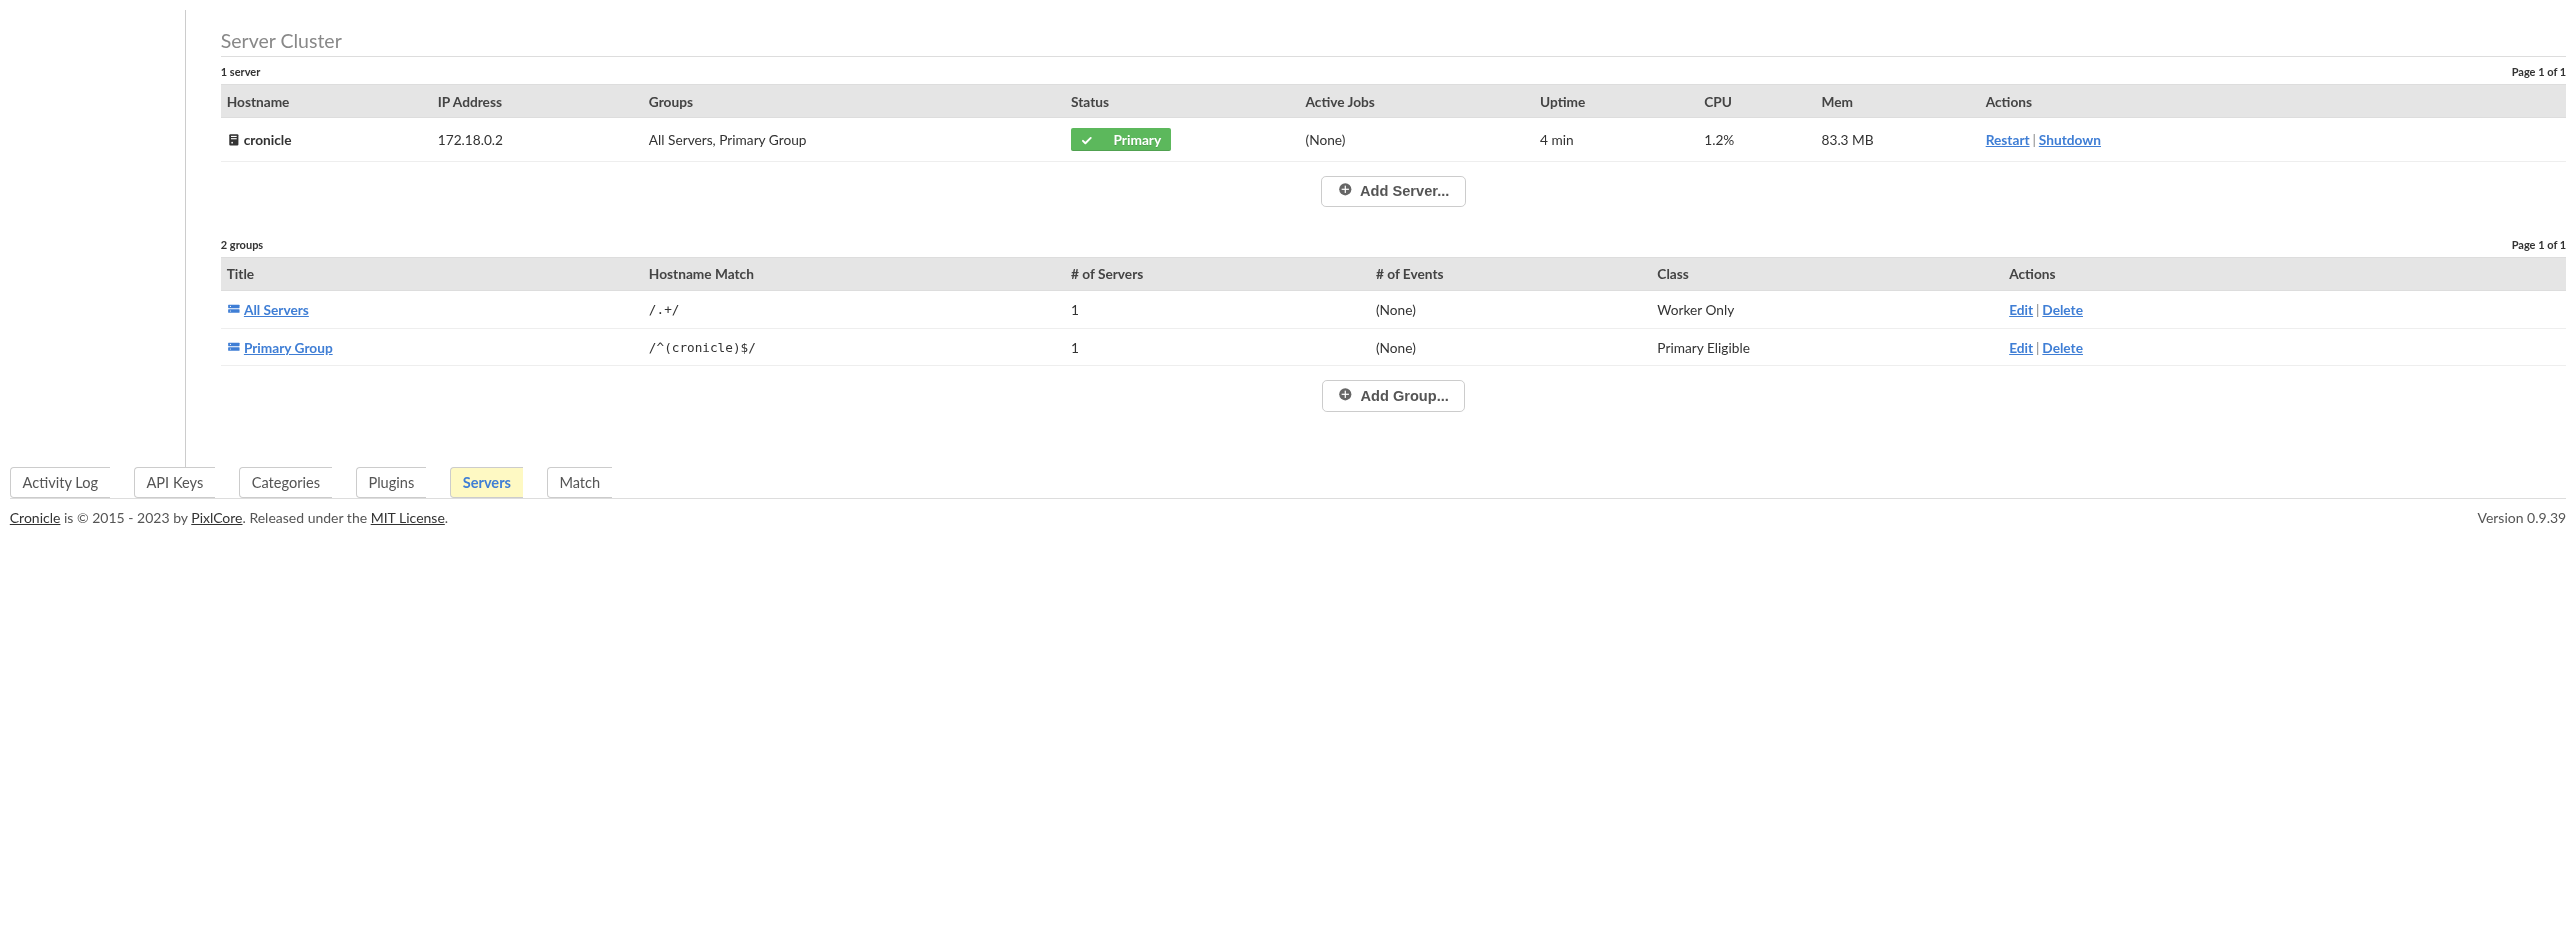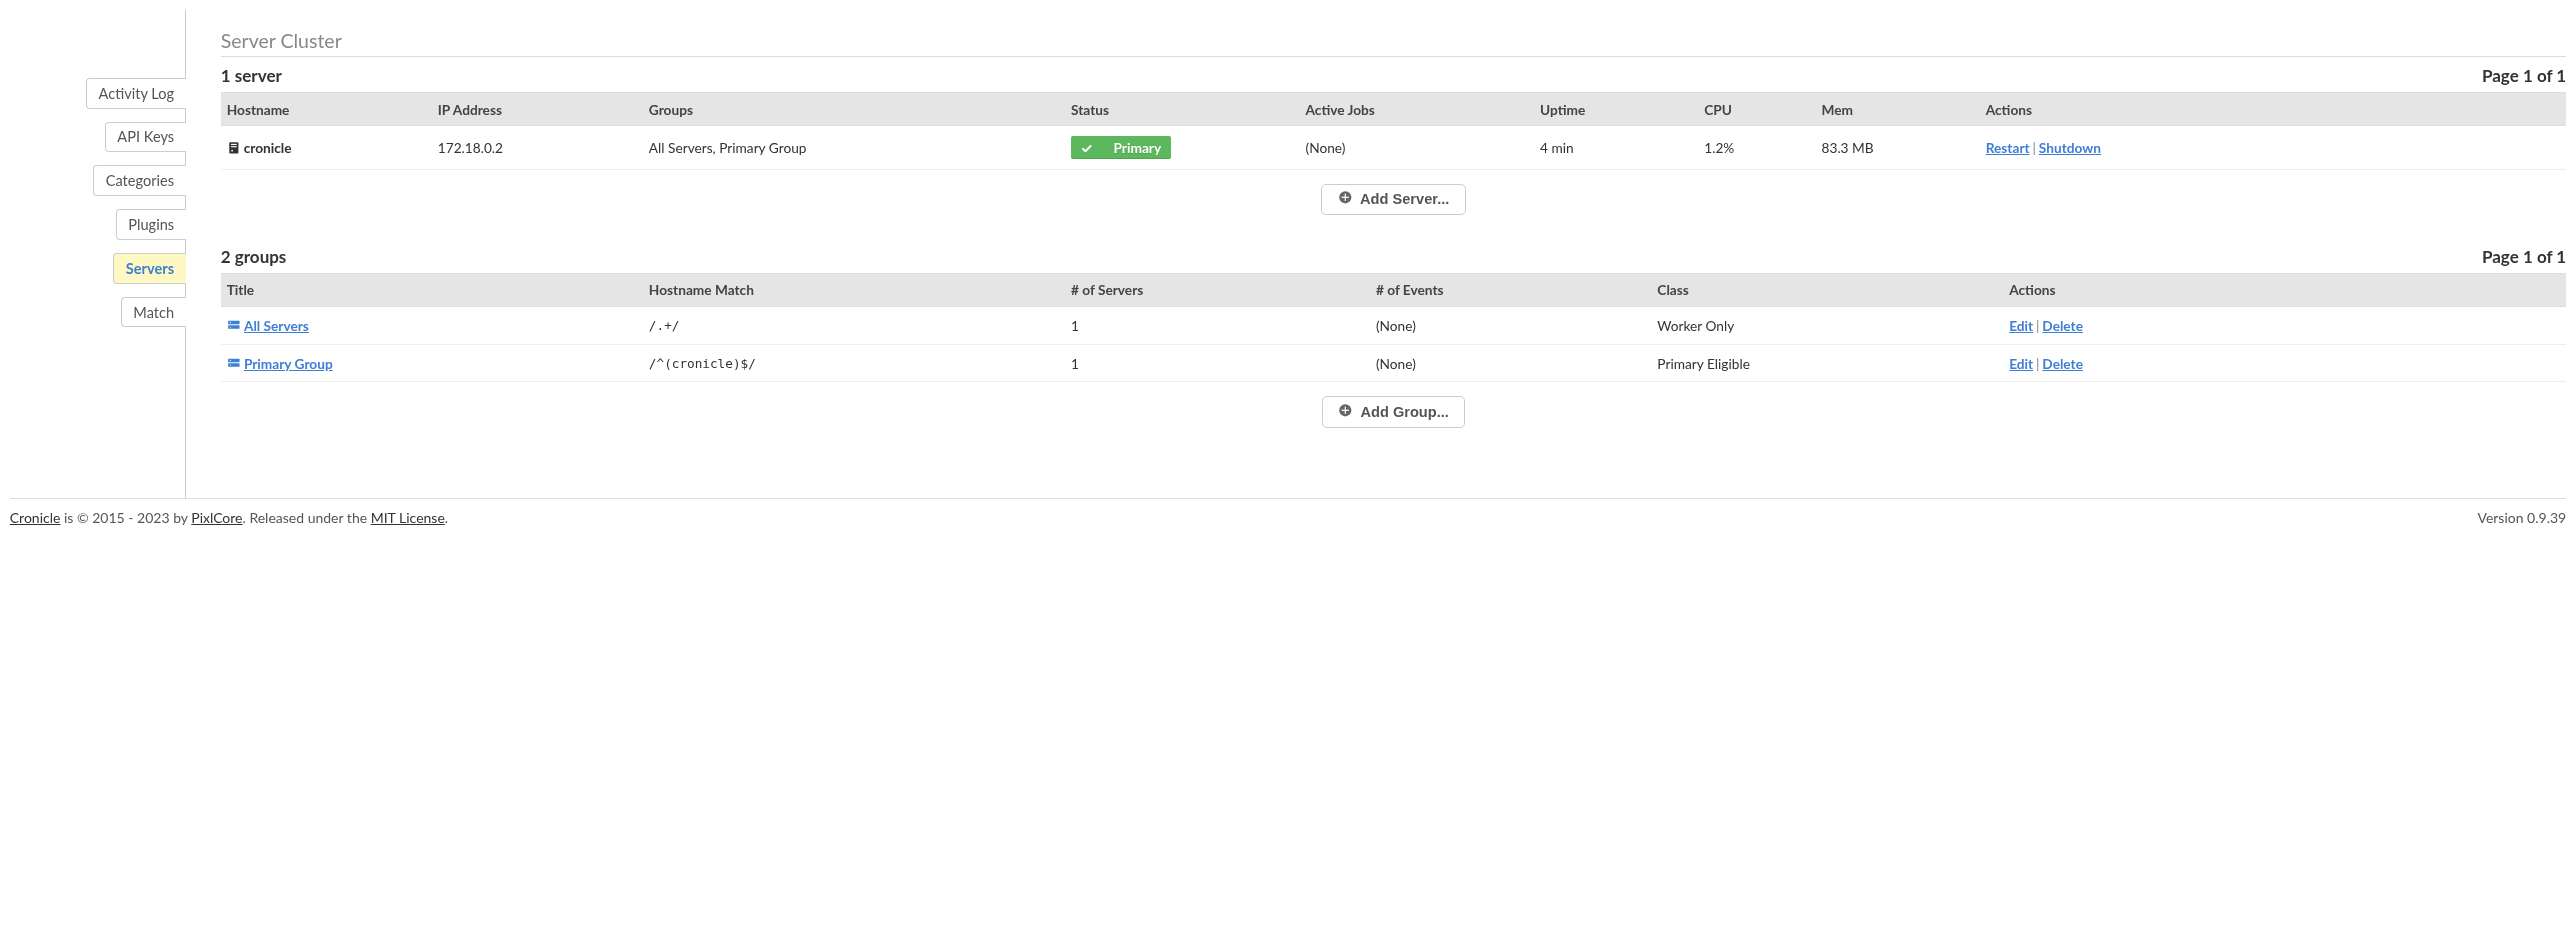--- a/index.html
+++ b/index.html
@@ -15,23 +15,23 @@
     display: flex;
     padding: 9.8px 9.8px 0 9.8px;
   }
   .sidebar {
     width: 176px;
     flex: 0 0 176px;
     padding-top: 68px;
     padding-right: 0;
     border-right: 1px solid #ccc;
     display: flex;
-    flex-direction: column;
+    flex-direction: row;
     align-items: flex-end;
-    gap: 13px;
+    gap: 25px;
     min-height: 488px;
   }
   .side-tab {
     border: 1px solid #ccc;
     border-right: none;
     border-radius: 3.9px 0 0 3.9px;
     padding: 5.9px 11.7px;
     background: #fff;
     cursor: pointer;
     font-size: 14.6px;
@@ -52,21 +52,21 @@
     font-size: 19.5px;
     color: #888;
     margin: 0 0 3.9px 0;
     font-weight: 400;
     border-bottom: 1px solid #ddd;
     padding-bottom: 3.9px;
   }
   .subbar {
     display: flex;
     justify-content: space-between;
-    font-size: 17px;
+    font-size: 11px;
     color: #333;
     font-weight: 700;
     padding: 3.9px 0 5.9px 0;
   }
   table {
     width: 100%;
     border-collapse: collapse;
     font-size: 13.7px;
     margin-bottom: 13.7px;
   }

